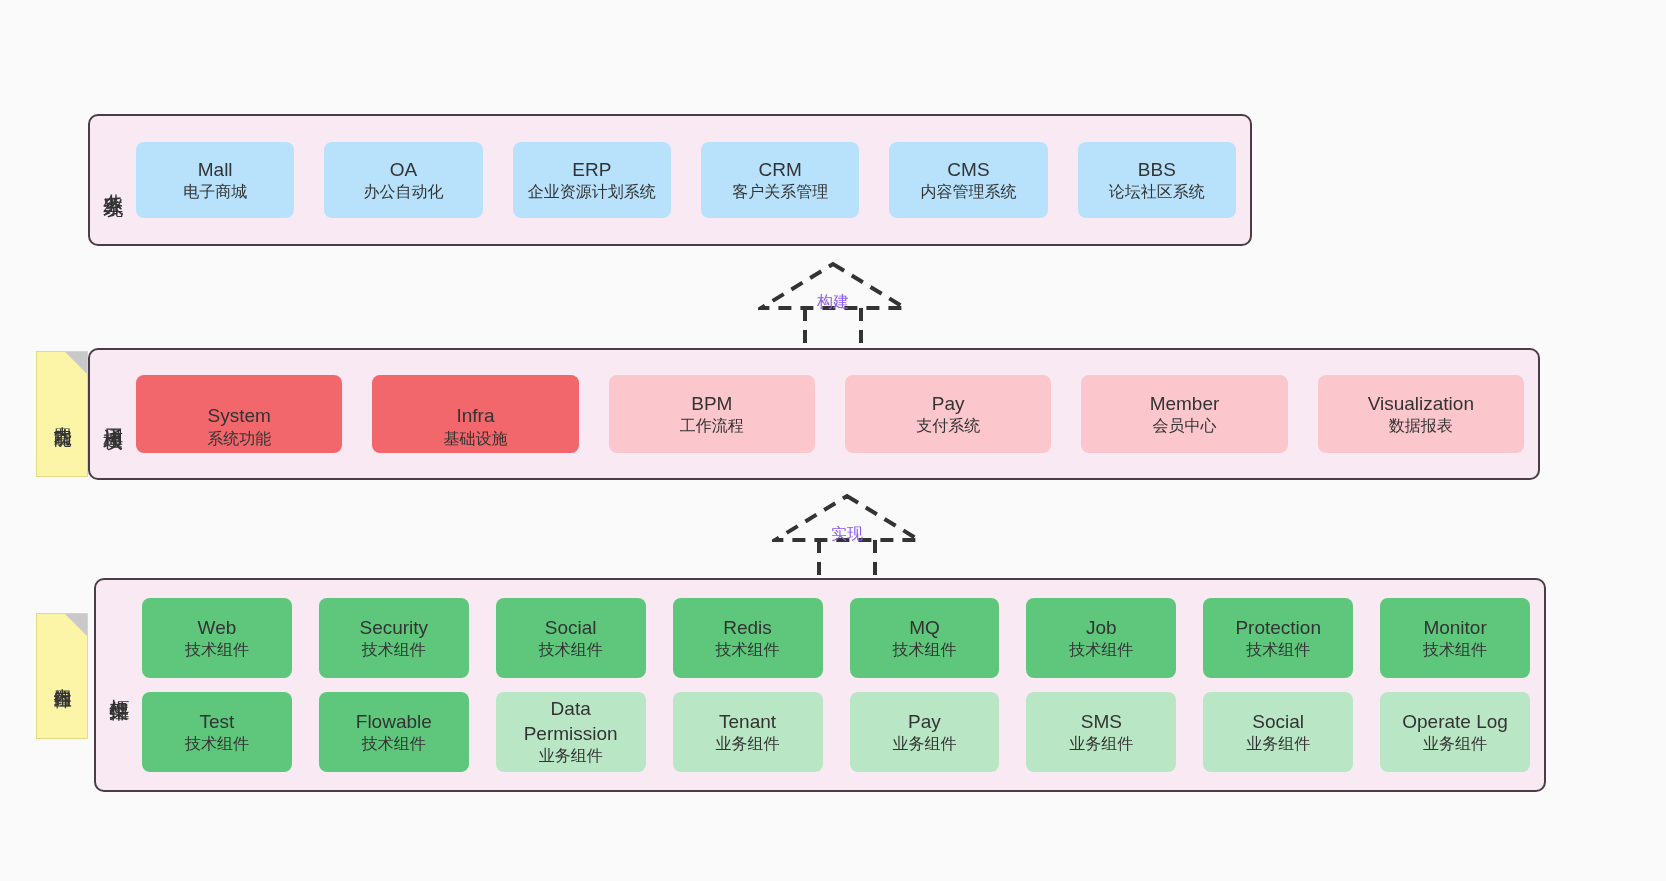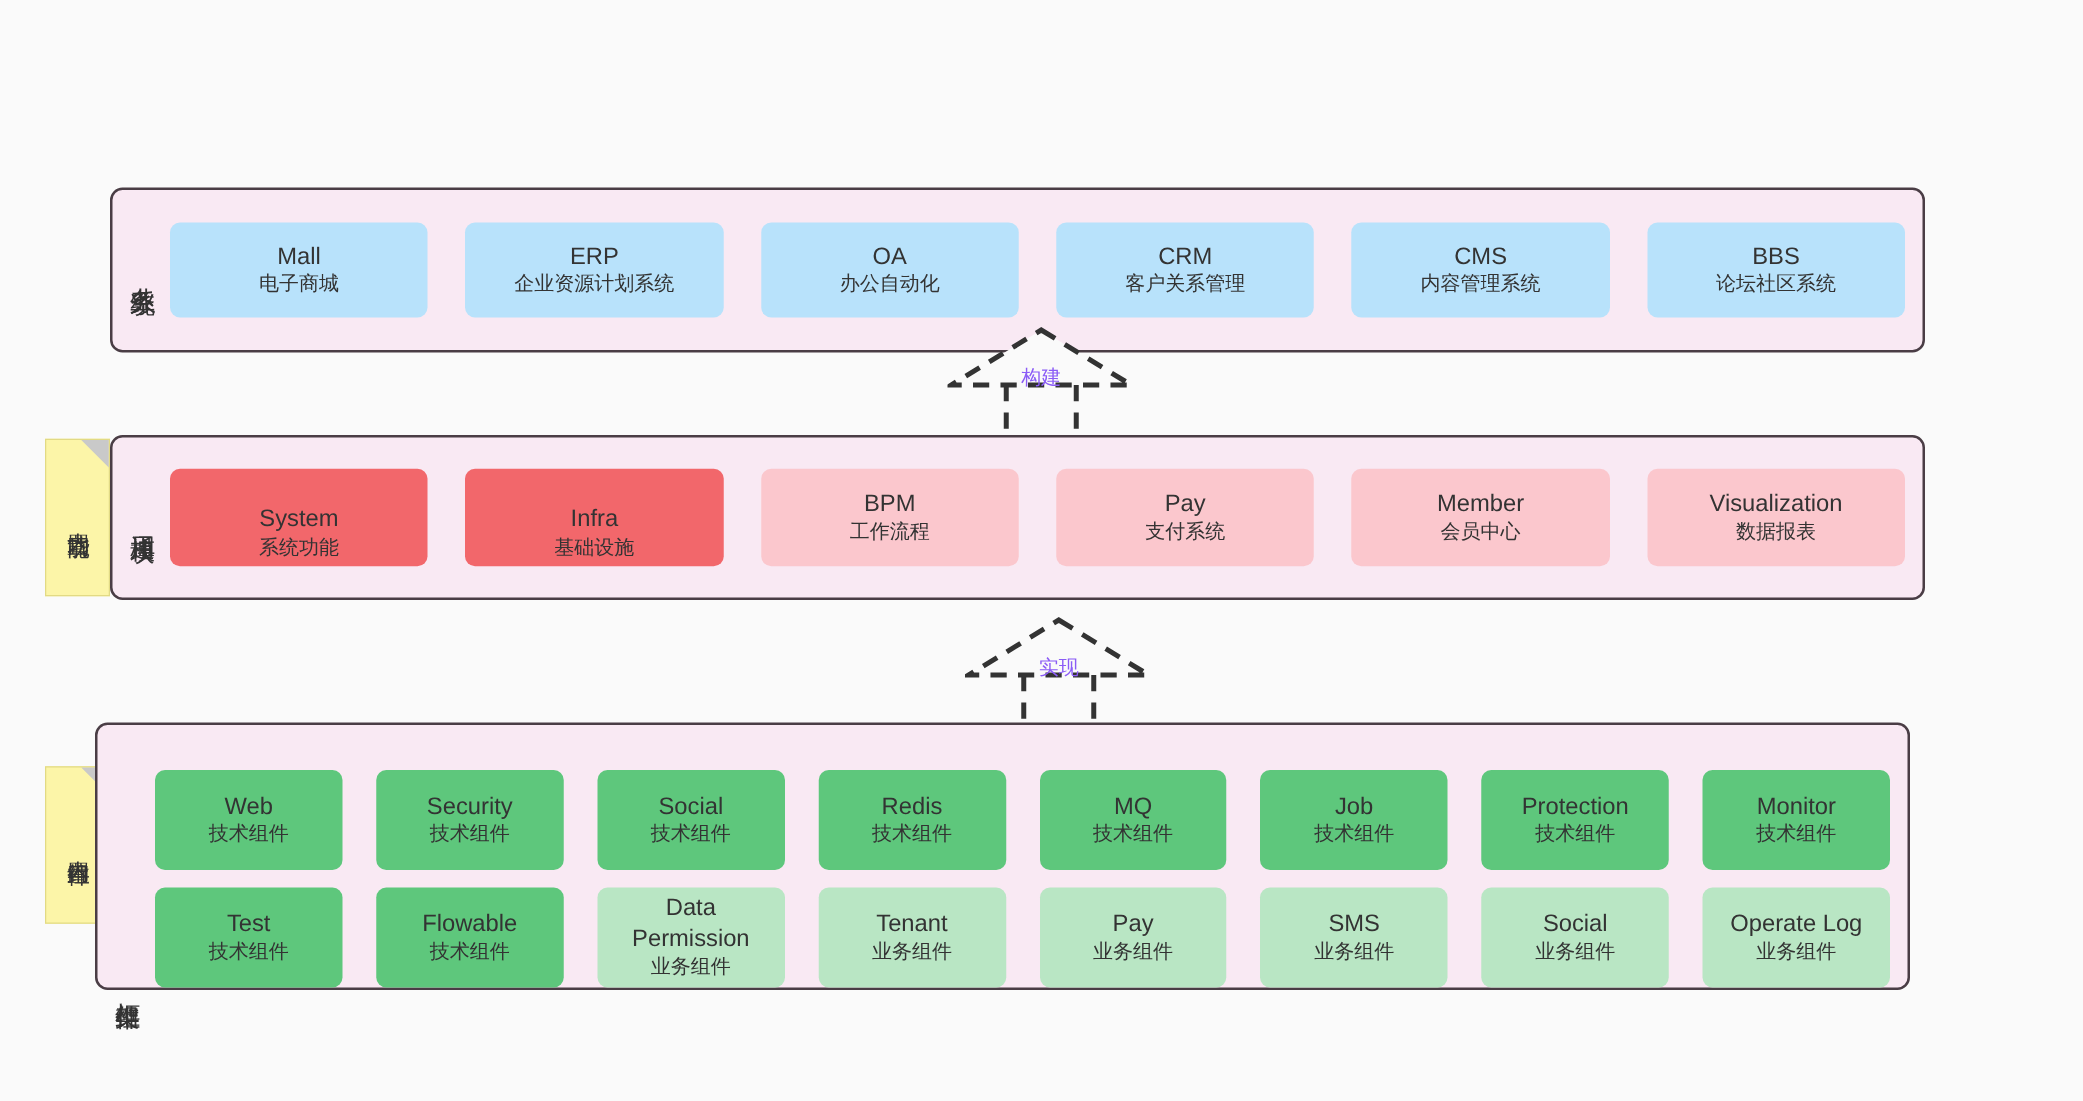--- a/index.html
+++ b/index.html
@@ -89,40 +89,38 @@
   .card.blue        { background: #b8e2fb; }
   .card.red         { background: #f2676b; justify-content: flex-end; }
   .card.pink        { background: #fbc7cd; text-align: right; }
   .card.green       { background: #5ec77c; }
   .card.lightgreen  { background: #b9e6c4; }
 
   
   #layer-business {
     left: 88px;
     top: 114px;
-    width: 1452px;
+    width: 1164px;
     height: 132px;
-    margin-top: 36px;
   }
   #layer-business .row { height: 76px; }
 
   #layer-common {
     left: 88px;
     top: 348px;
     width: 1452px;
     height: 132px;
   }
   #layer-common .row { height: 78px; }
 
   #layer-framework {
-    left: 76px;
+    left: 94px;
     top: 578px;
     width: 1452px;
     height: 214px;
-    align-items: flex-end;
   }
   #layer-framework .row { height: 80px; }
   #layer-framework .row { gap: 27px; }
 
   
   .note {
     position: absolute;
     background: #fcf5a8;
     border: 1px solid #e2da84;
     box-sizing: border-box;
@@ -189,26 +187,26 @@
 
   <div class="layer" id="layer-business">
     <div class="layer-title">业务系统</div>
     <div class="layer-body">
       <div class="row">
         <div class="card blue">
           <div class="en">Mall</div>
           <div class="cn">电子商城</div>
         </div>
         <div class="card blue">
+          <div class="en">OA</div>
+          <div class="cn">办公自动化</div>
+        </div>
+        <div class="card blue">
           <div class="en">ERP</div>
           <div class="cn">企业资源计划系统</div>
-        </div>
-        <div class="card blue">
-          <div class="en">OA</div>
-          <div class="cn">办公自动化</div>
         </div>
         <div class="card blue">
           <div class="en">CRM</div>
           <div class="cn">客户关系管理</div>
         </div>
         <div class="card blue">
           <div class="en">CMS</div>
           <div class="cn">内容管理系统</div>
         </div>
         <div class="card blue">

